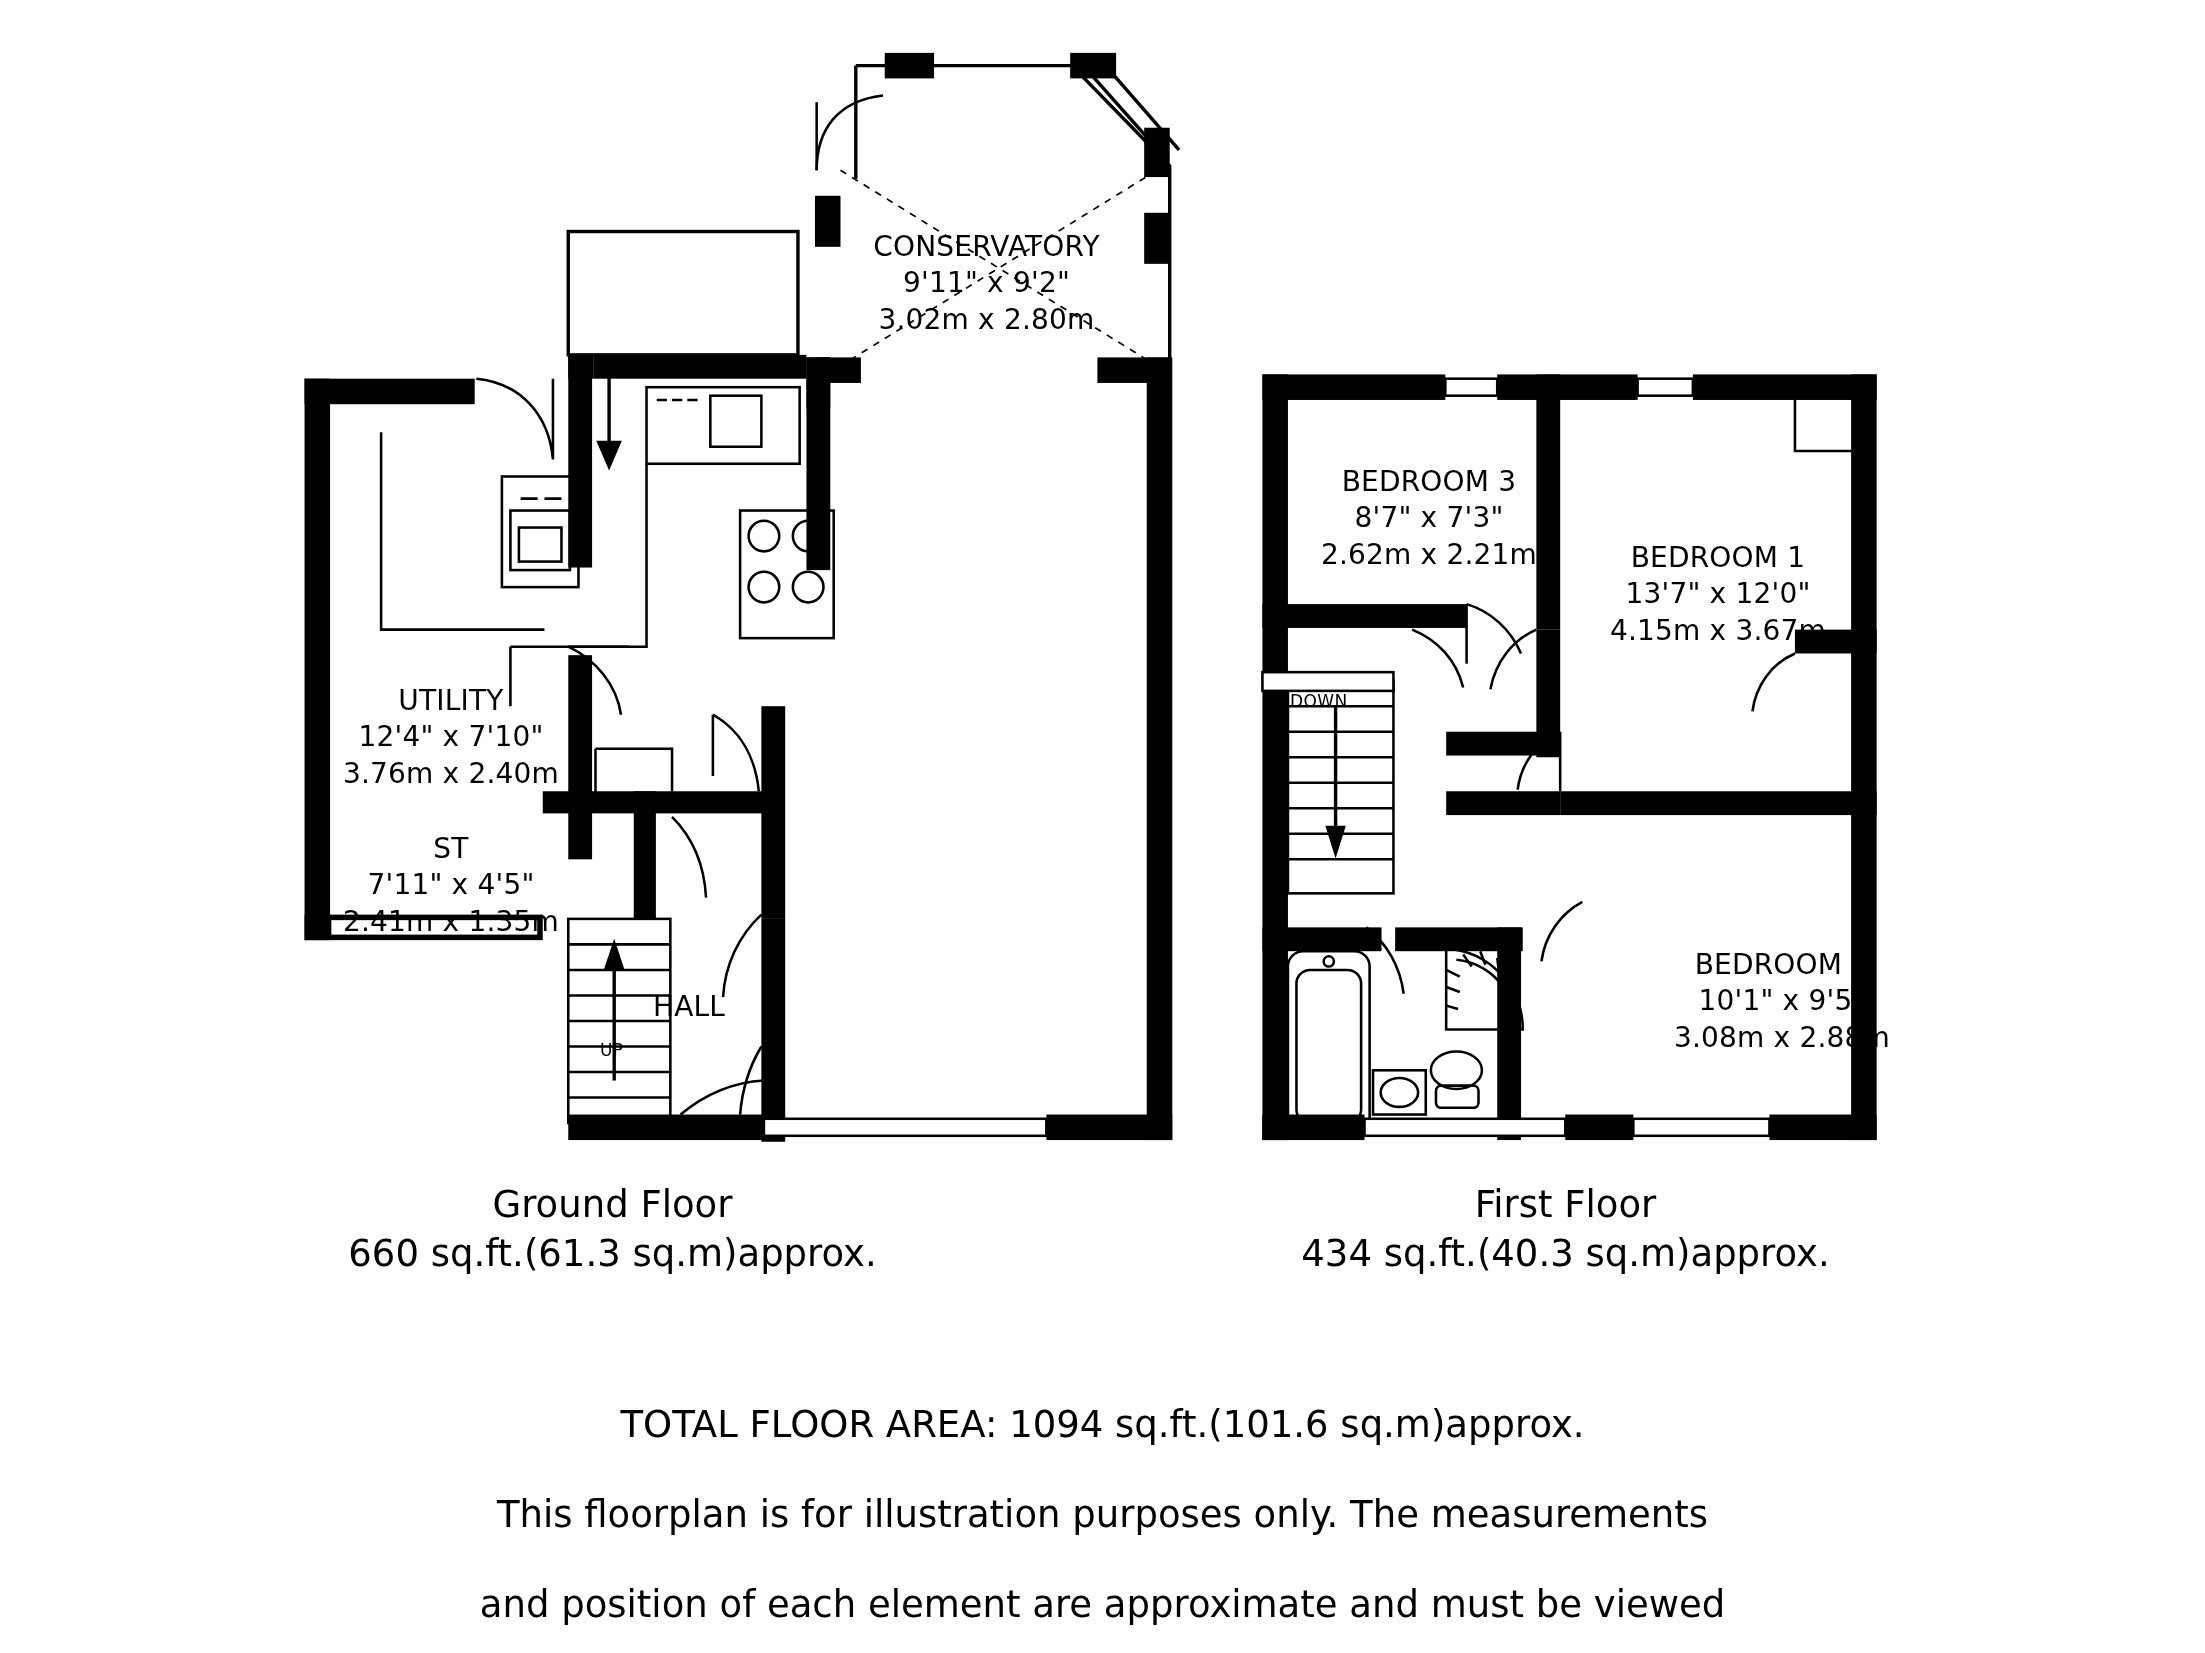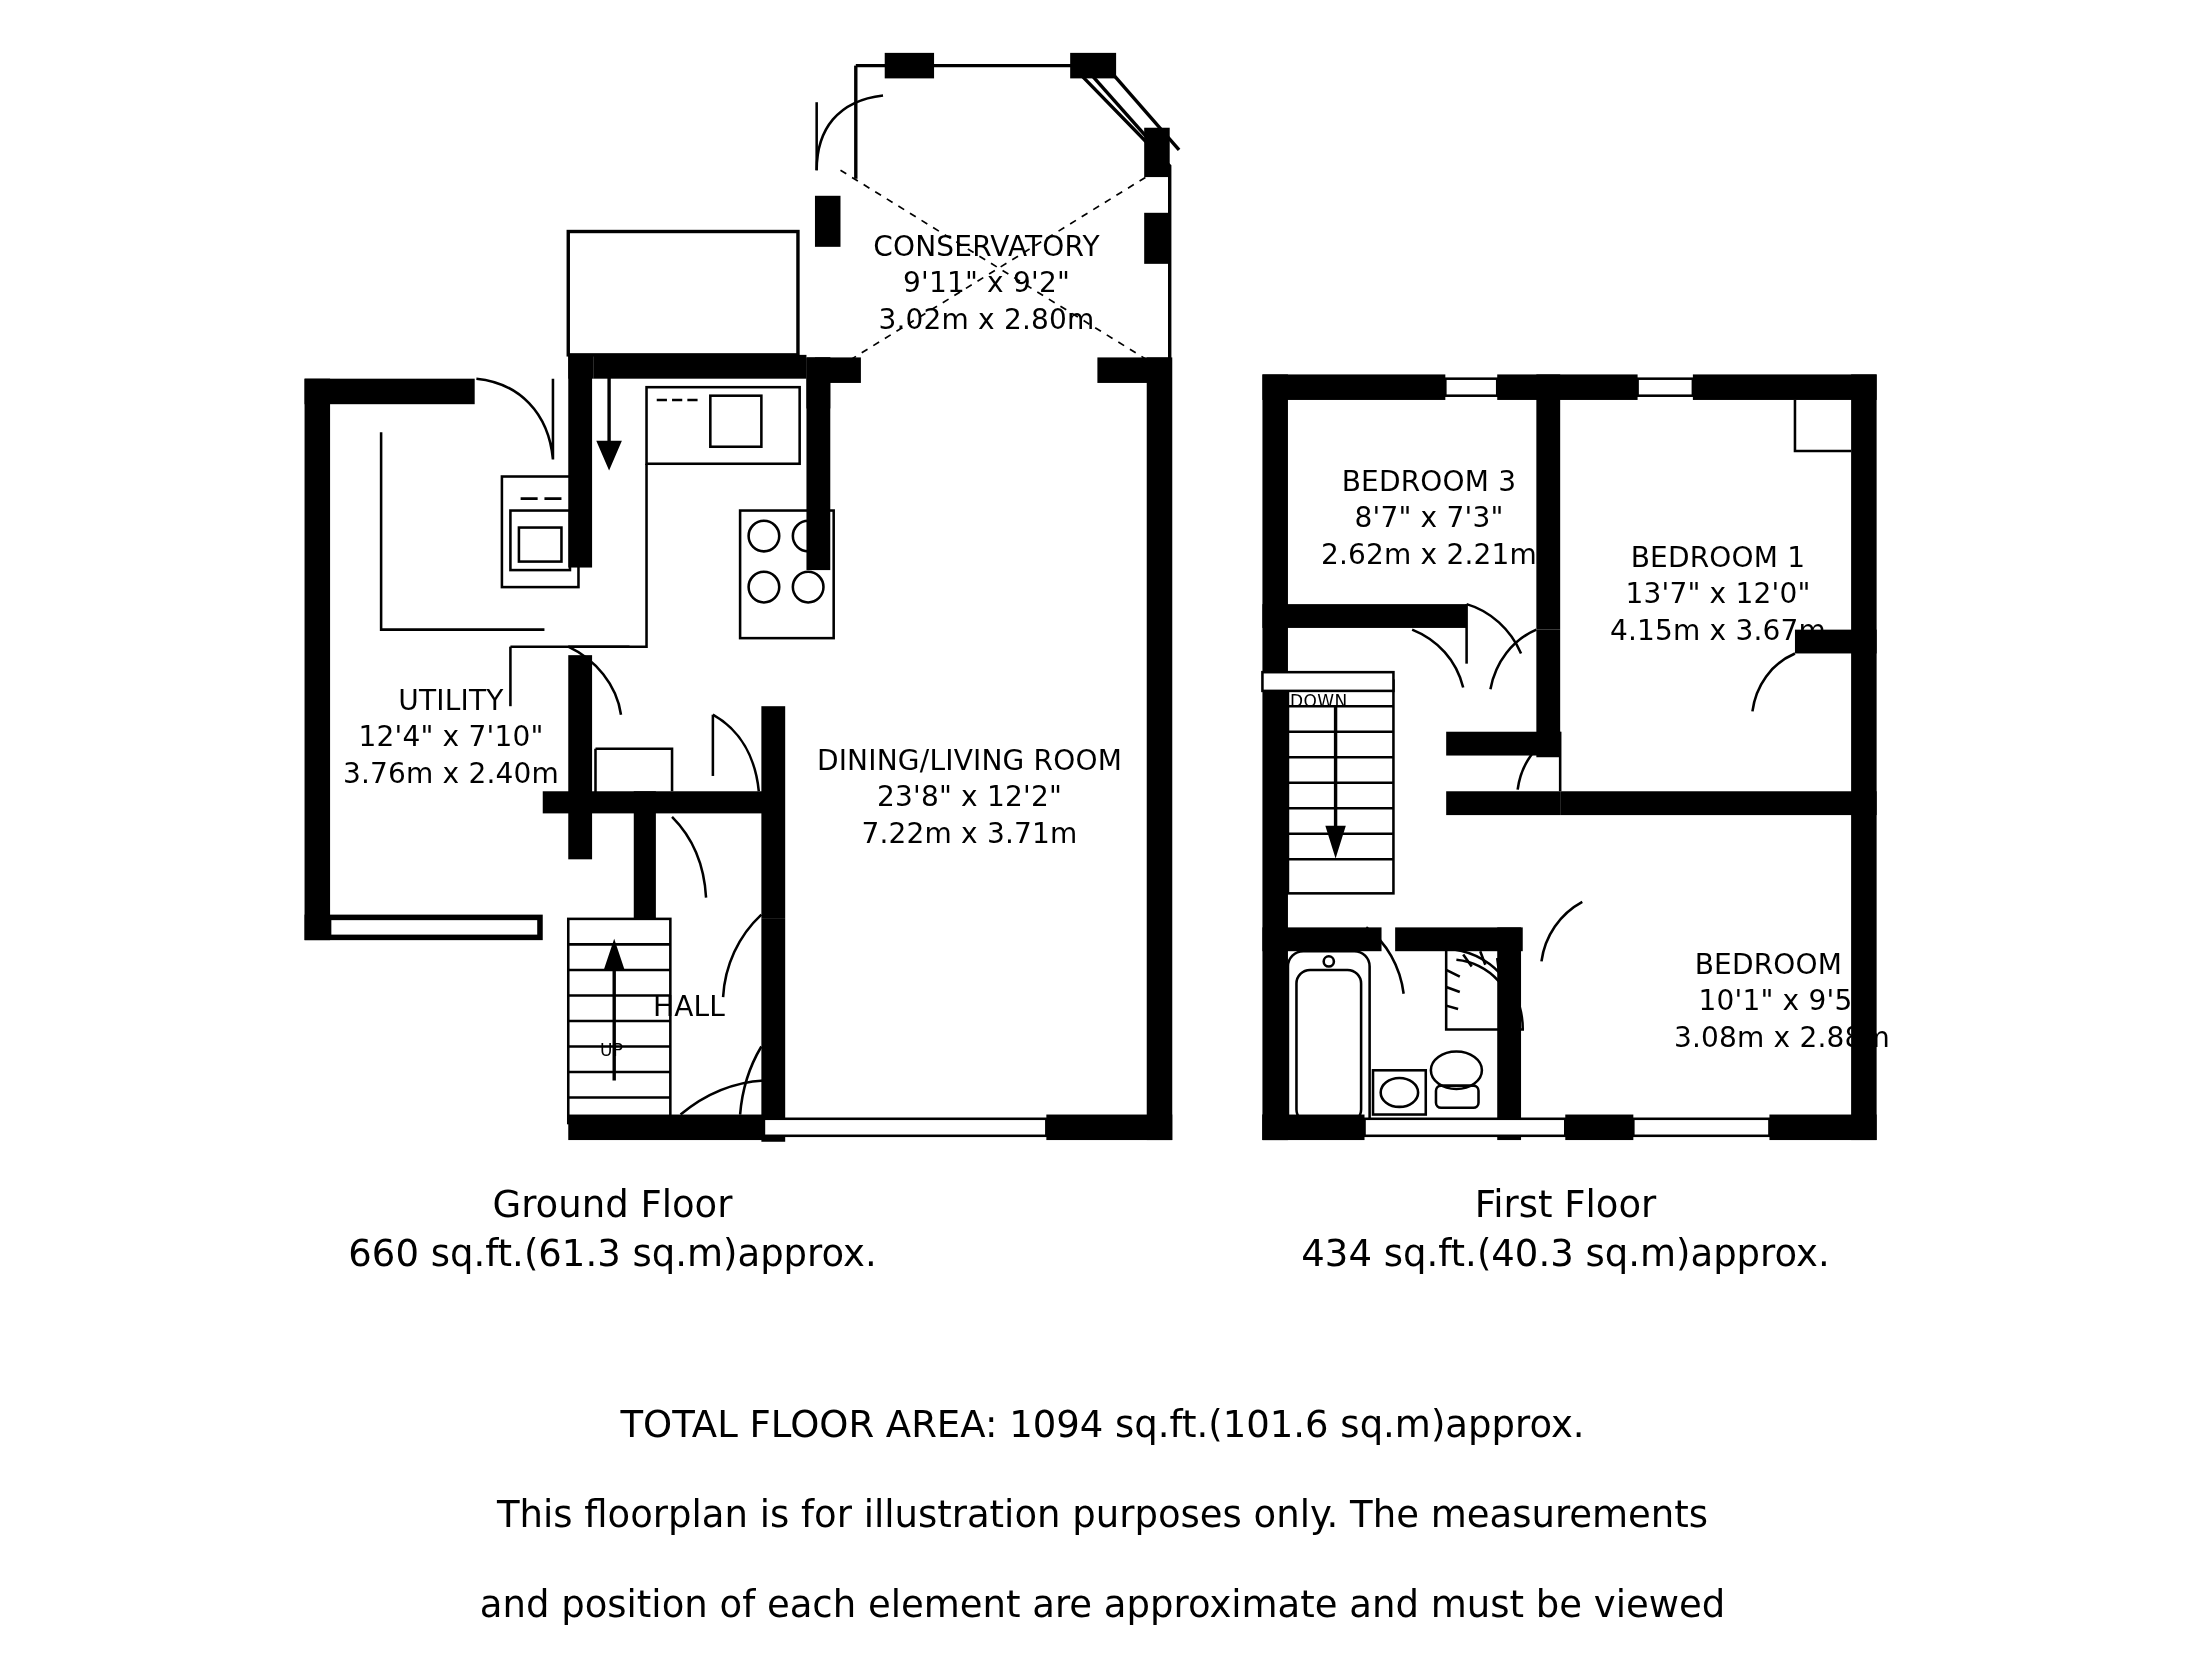--- a/index.html
+++ b/index.html
@@ -268,26 +268,26 @@
     <span class="dim">9'11" x 9'2"</span>
     <span class="dim">3.02m x 2.80m</span>
   </div>
 
   <div class="lbl" style="left:315px; top:655px; width:272px;">
     <span class="name">UTILITY</span>
     <span class="dim">12'4" x 7'10"</span>
     <span class="dim">3.76m x 2.40m</span>
   </div>
 
-
-  <div class="lbl" style="left:791px; top:715px; width:357px;">
-    <span class="name">DINING/LIVING ROOM</span>
-    <span class="dim">23'8" x 12'2"</span>
-    <span class="dim">7.22m x 3.71m</span>
-  </div>
+  <div class="lbl" style="left:315px; top:803px; width:272px;">
+    <span class="name">ST</span>
+    <span class="dim">7'11" x 4'5"</span>
+    <span class="dim">2.41m x 1.35m</span>
+  </div>
+
 
   <div class="lbl" style="left:621px; top:961px; width:136px;">
     <span class="name">HALL</span>
   </div>
 
   <div class="tiny" style="left:600px; top:1040px;">UP</div>
 
   <div class="lbl" style="left:1276px; top:436px; width:306px;">
     <span class="name">BEDROOM 3</span>
     <span class="dim">8'7" x 7'3"</span>

